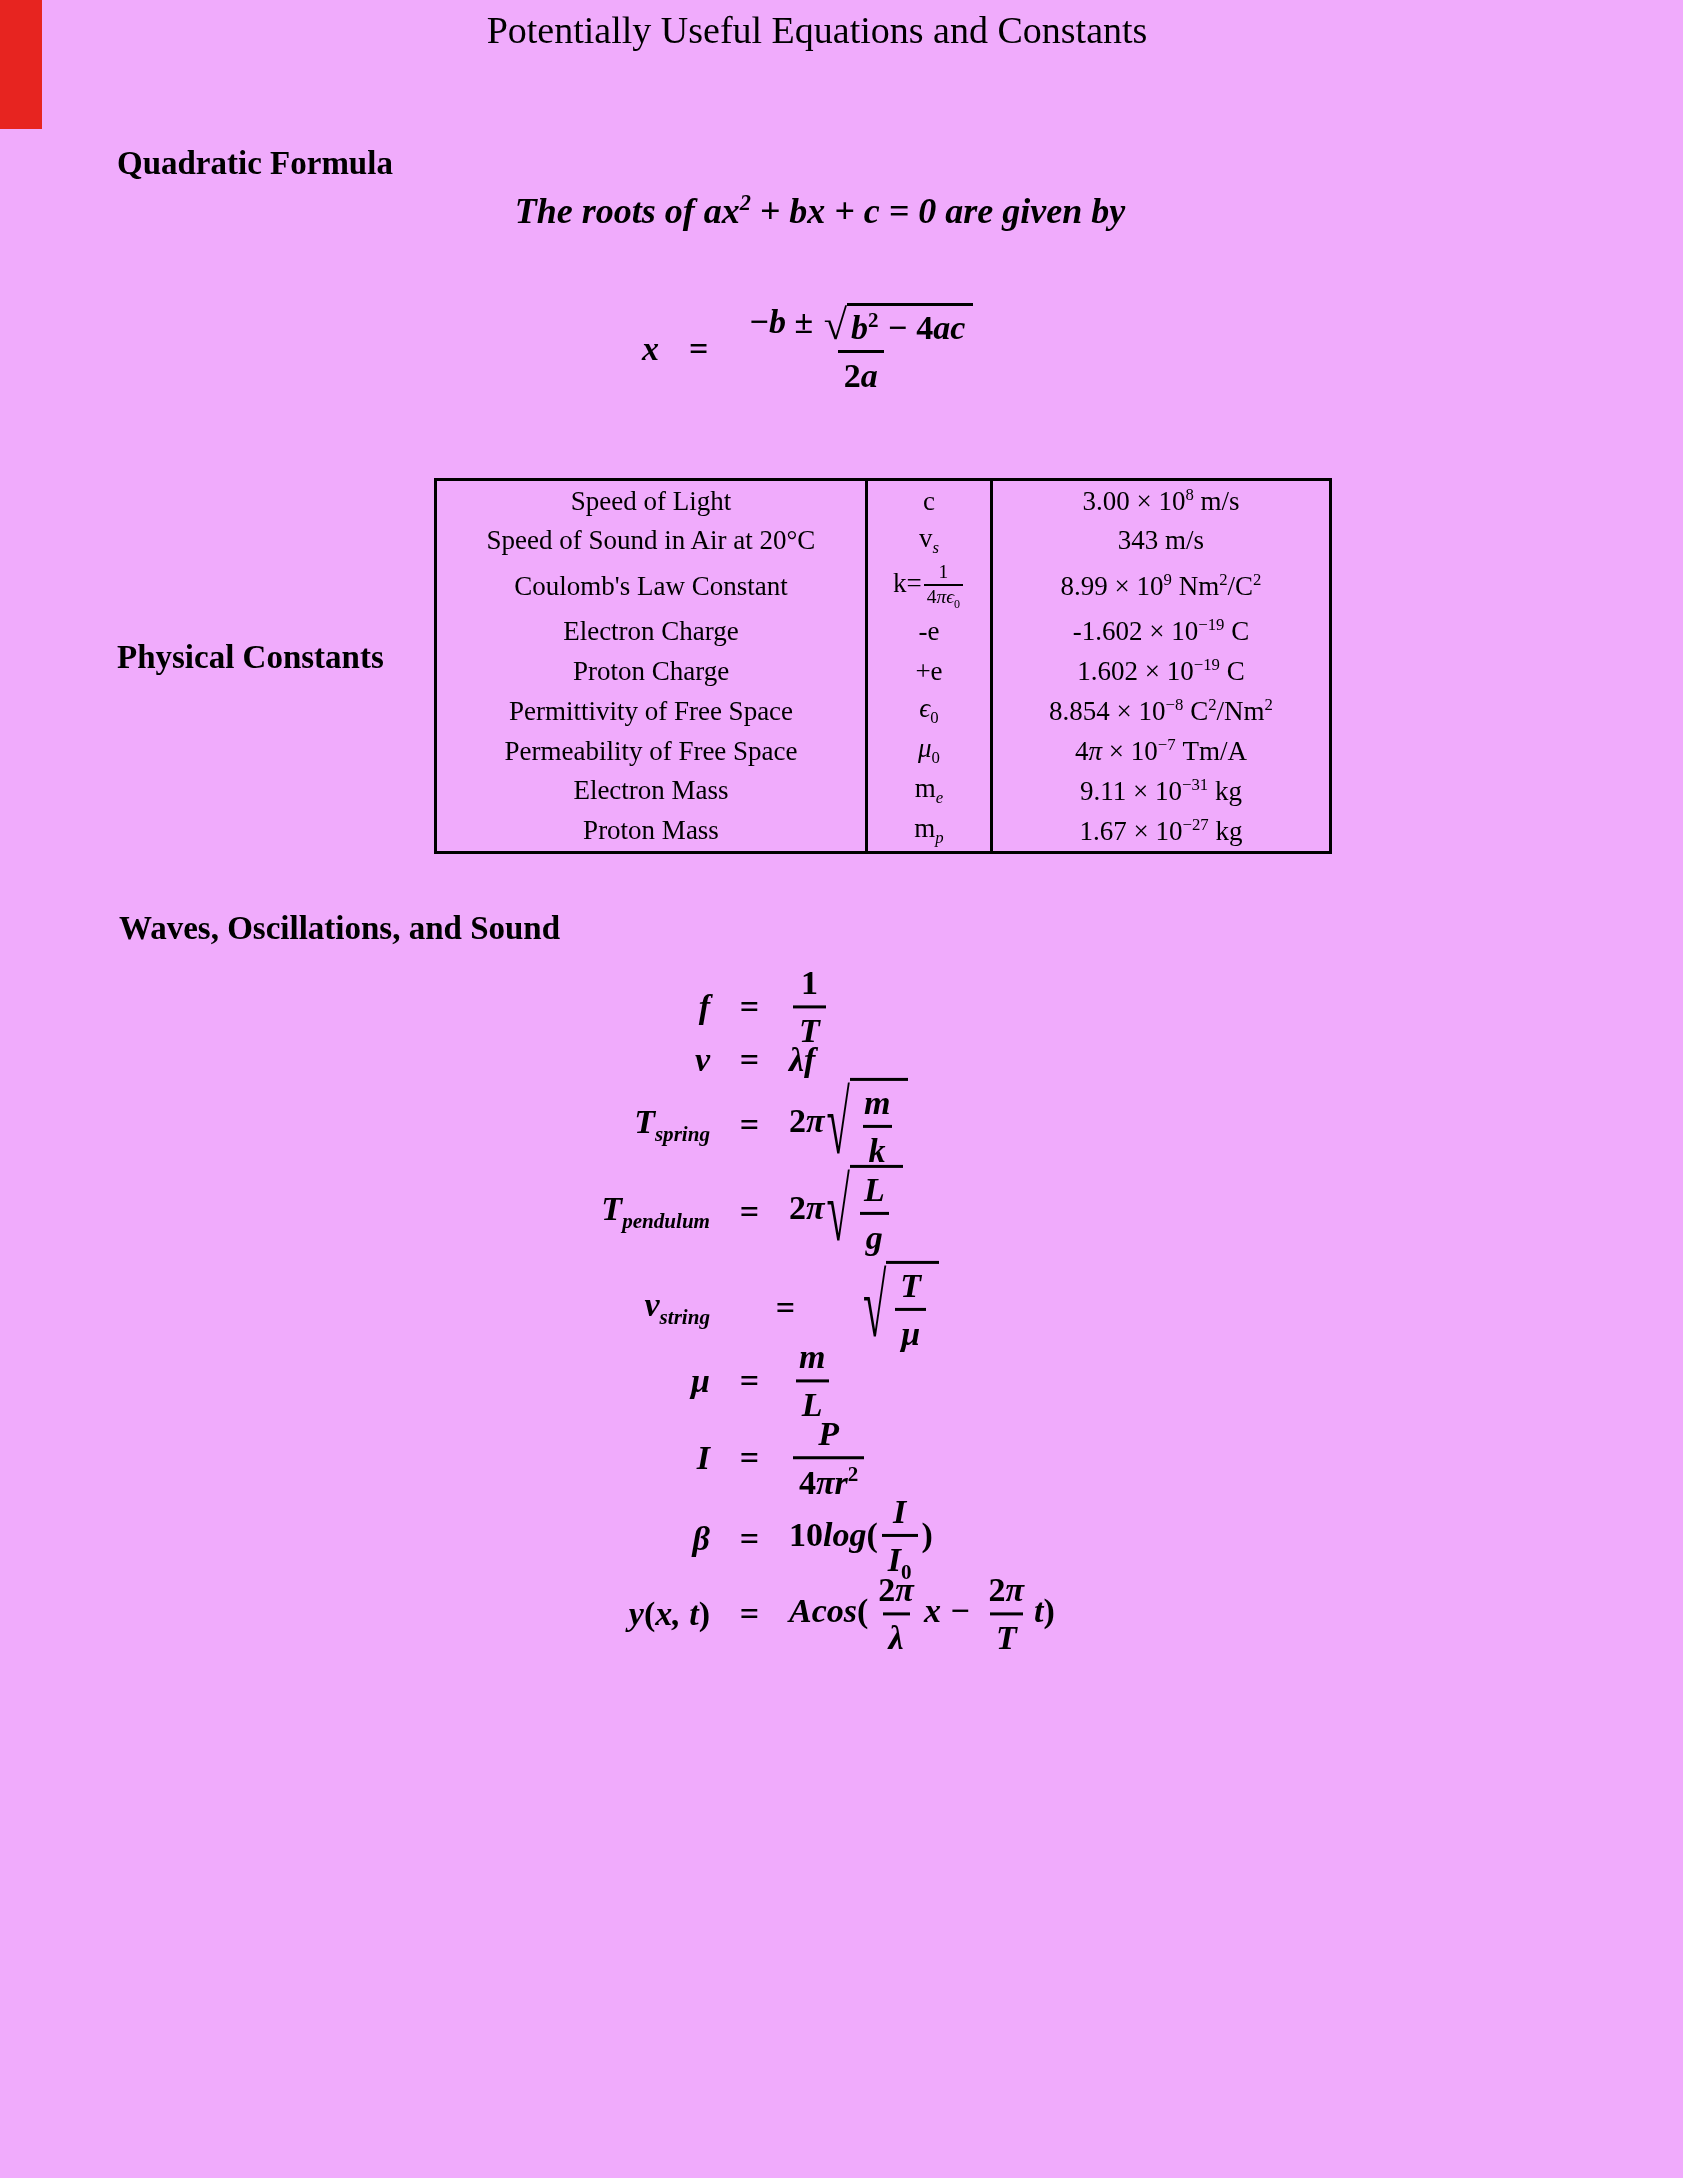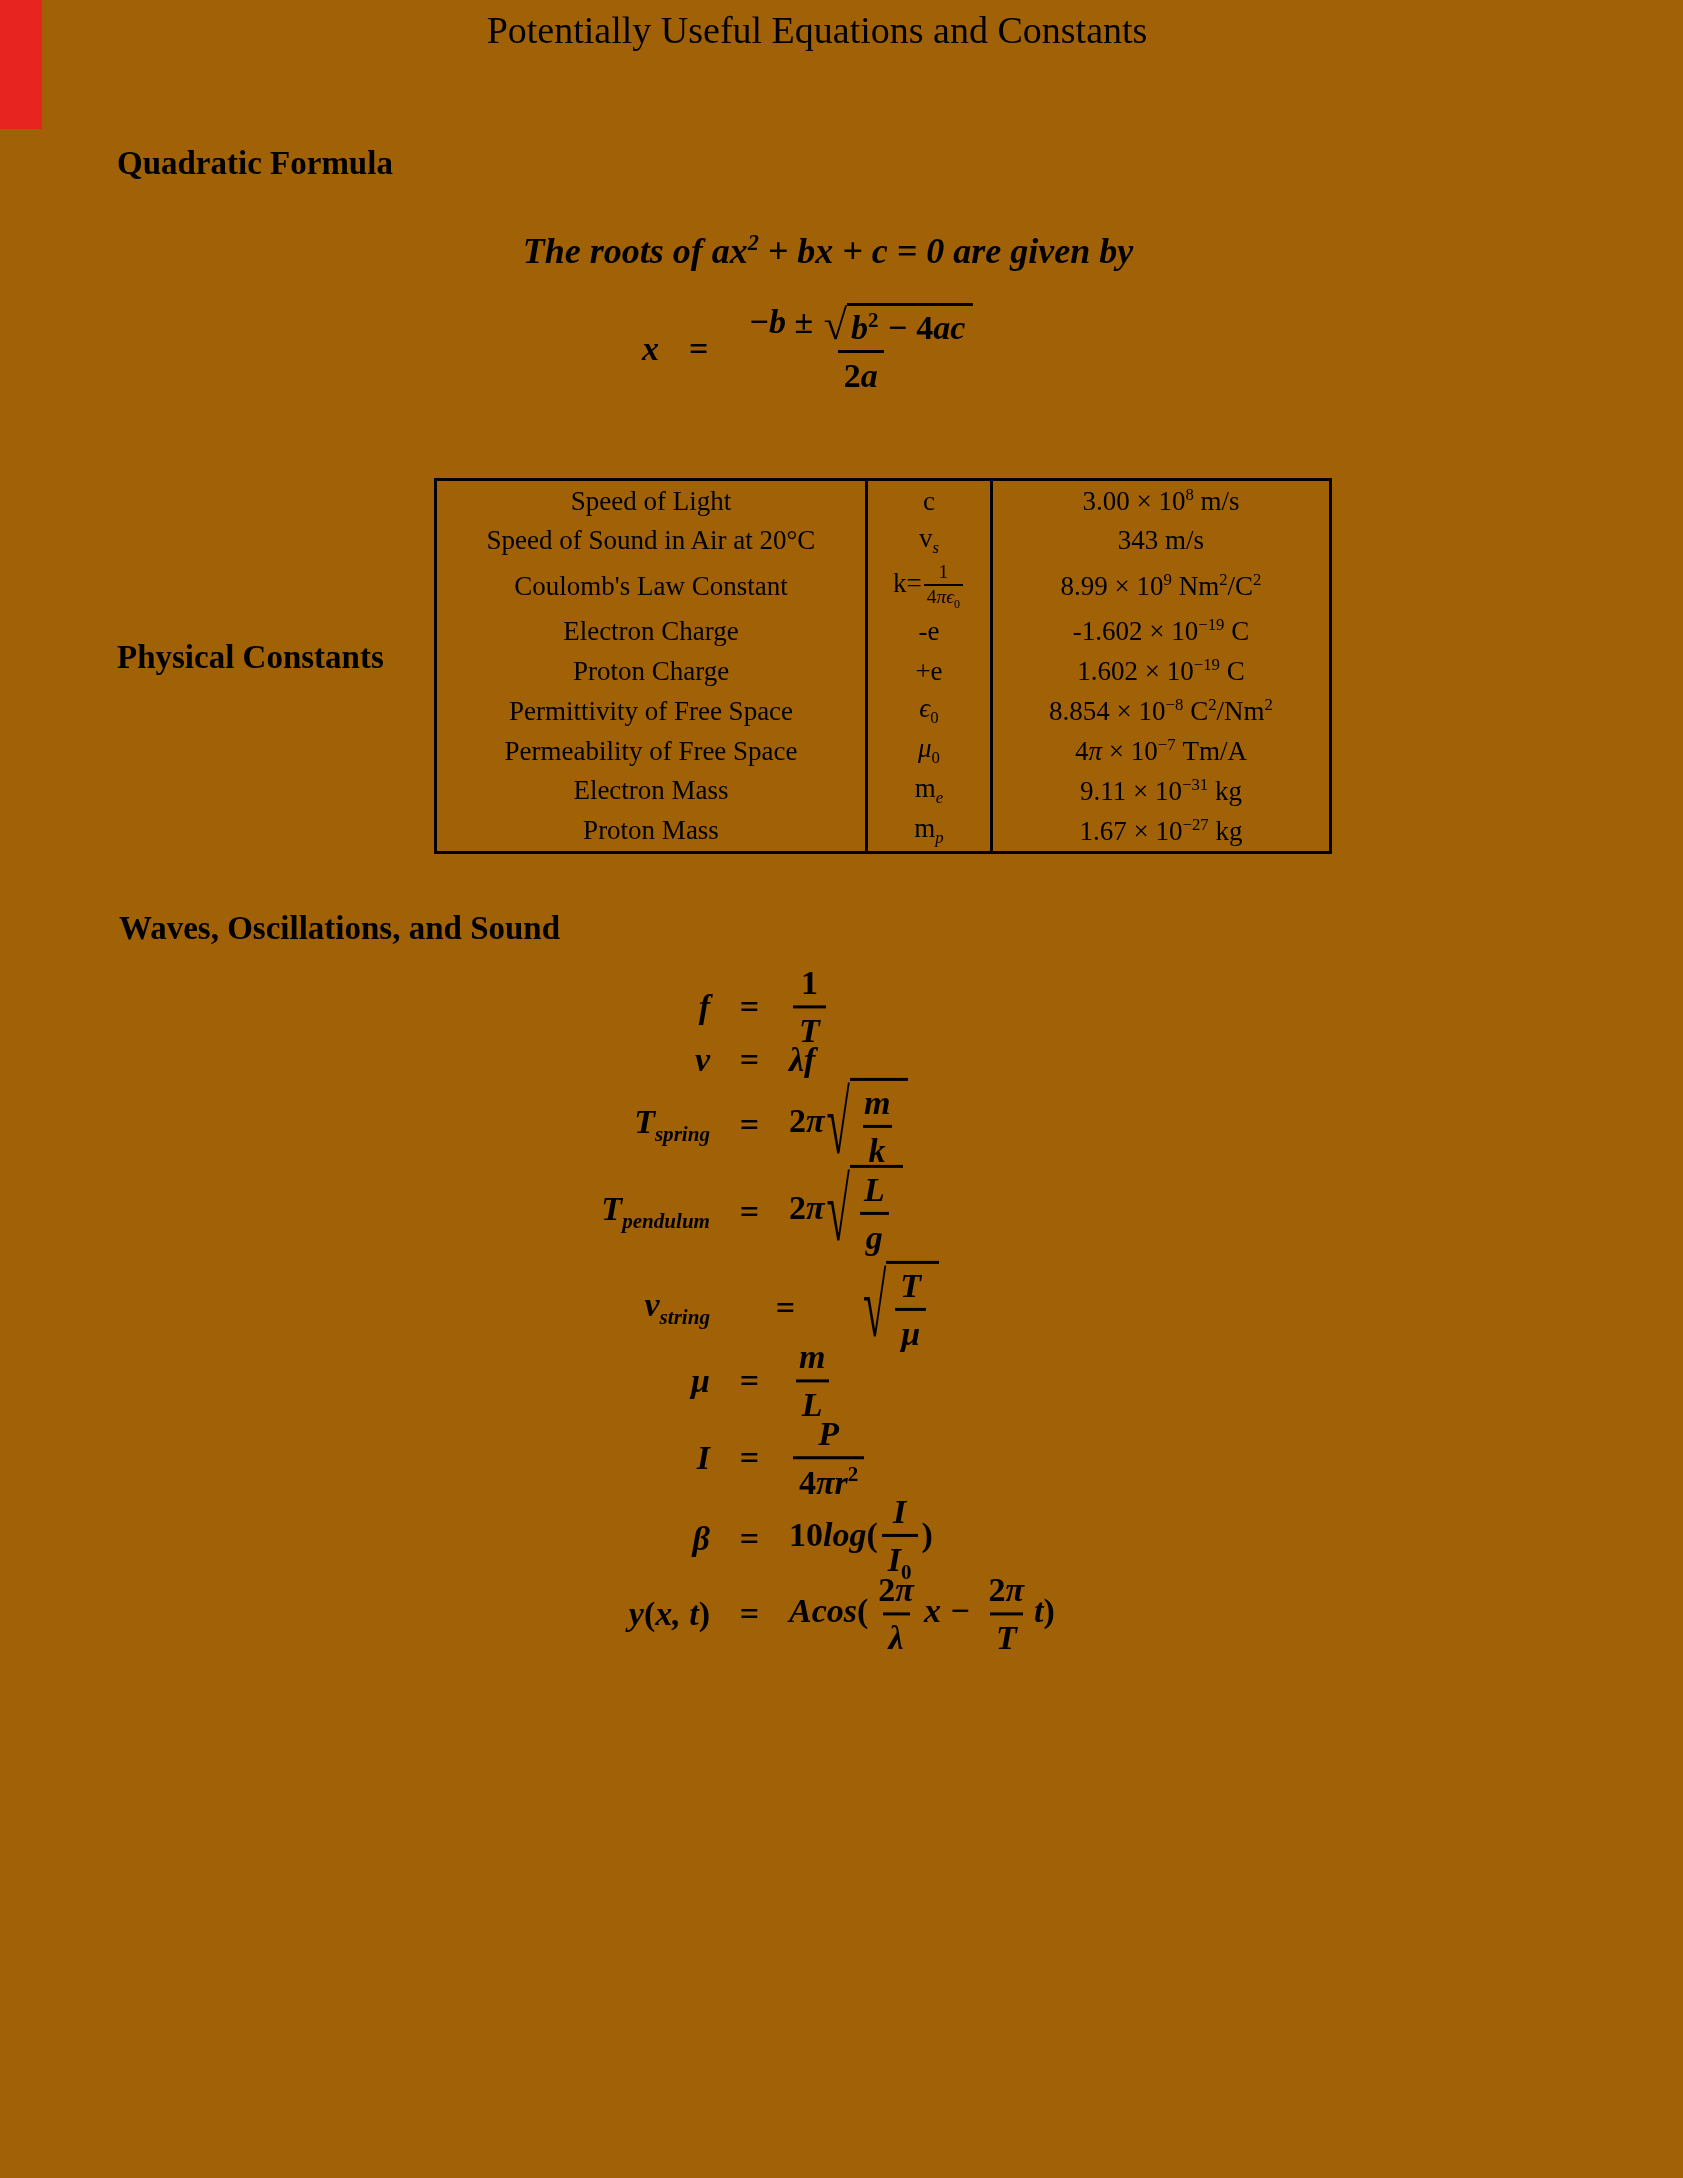--- a/index.html
+++ b/index.html
@@ -1,26 +1,26 @@
 <!DOCTYPE html>
 <html><head>
 <meta charset="utf-8">
 <style>
   html,body{margin:0;padding:0;background:#fff;}
-  .page{position:relative;width:1683px;height:2178px;background:#a16207;color:#000;
+  .page{position:relative;width:1683px;height:2178px;background:#f0abfc;color:#000;
         font-family:"Liberation Serif","DejaVu Serif",serif;overflow:hidden;}
   .red-mark{position:absolute;left:0;top:0;width:42px;height:129px;}
   .title{position:absolute;top:8px;left:0;width:1634px;text-align:center;
          font-size:38px;font-weight:normal;margin:0;}
   .heading{position:absolute;font-size:33px;font-weight:bold;margin:0;white-space:nowrap;}
   .h-quad{left:117px;top:145px;}
   .h-const{left:117px;top:639px;}
   .h-waves{left:119px;top:910px;}
-  .roots{position:absolute;top:190px;left:16px;width:1624px;text-align:center;
-         font-size:36px;font-weight:bold;font-style:italic;margin-top:40px;}
+  .roots{position:absolute;top:190px;left:8px;width:1624px;text-align:center;
+         font-size:36px;font-weight:bold;font-style:italic;}
   .up{font-style:normal;}
   .it{font-style:italic;}
   sup,sub{font-size:0.62em;}
   
   .frac{display:inline-flex;flex-direction:column;align-items:center;vertical-align:middle;
         text-align:center;margin:0 4px;line-height:1.15;}
   .num{display:block;padding:0 6px 3px;}
   .den{display:block;border-top:3px solid #000;padding:3px 6px 0;}
   
   .sqrt{display:inline-flex;align-items:center;vertical-align:middle;margin-left:2px;}

